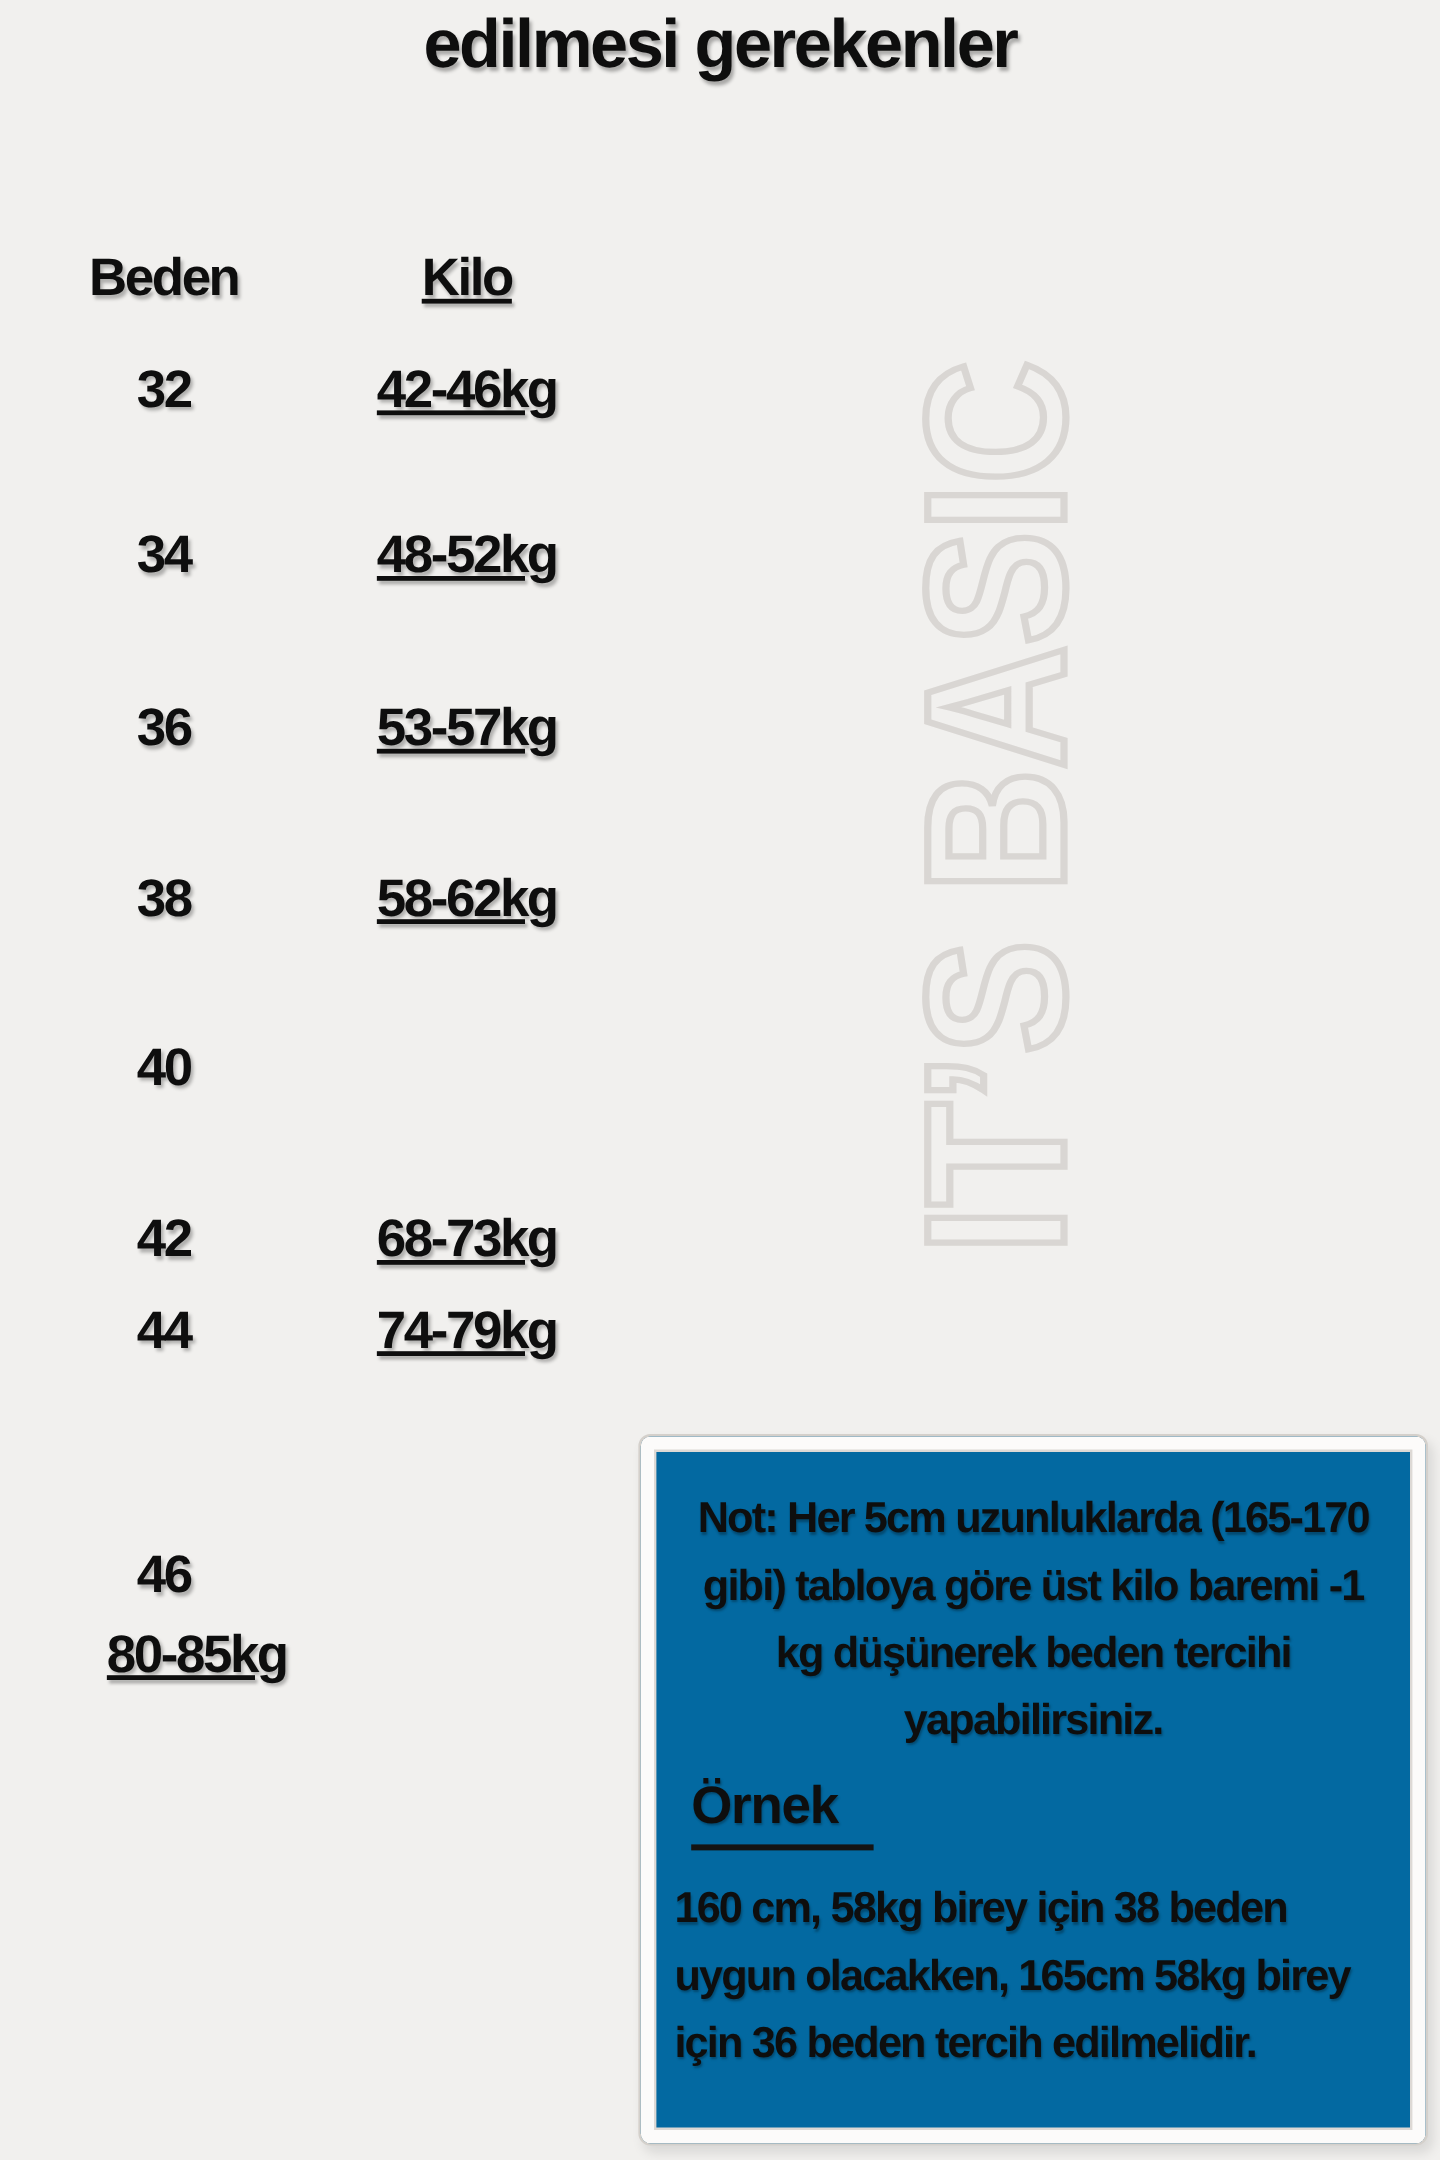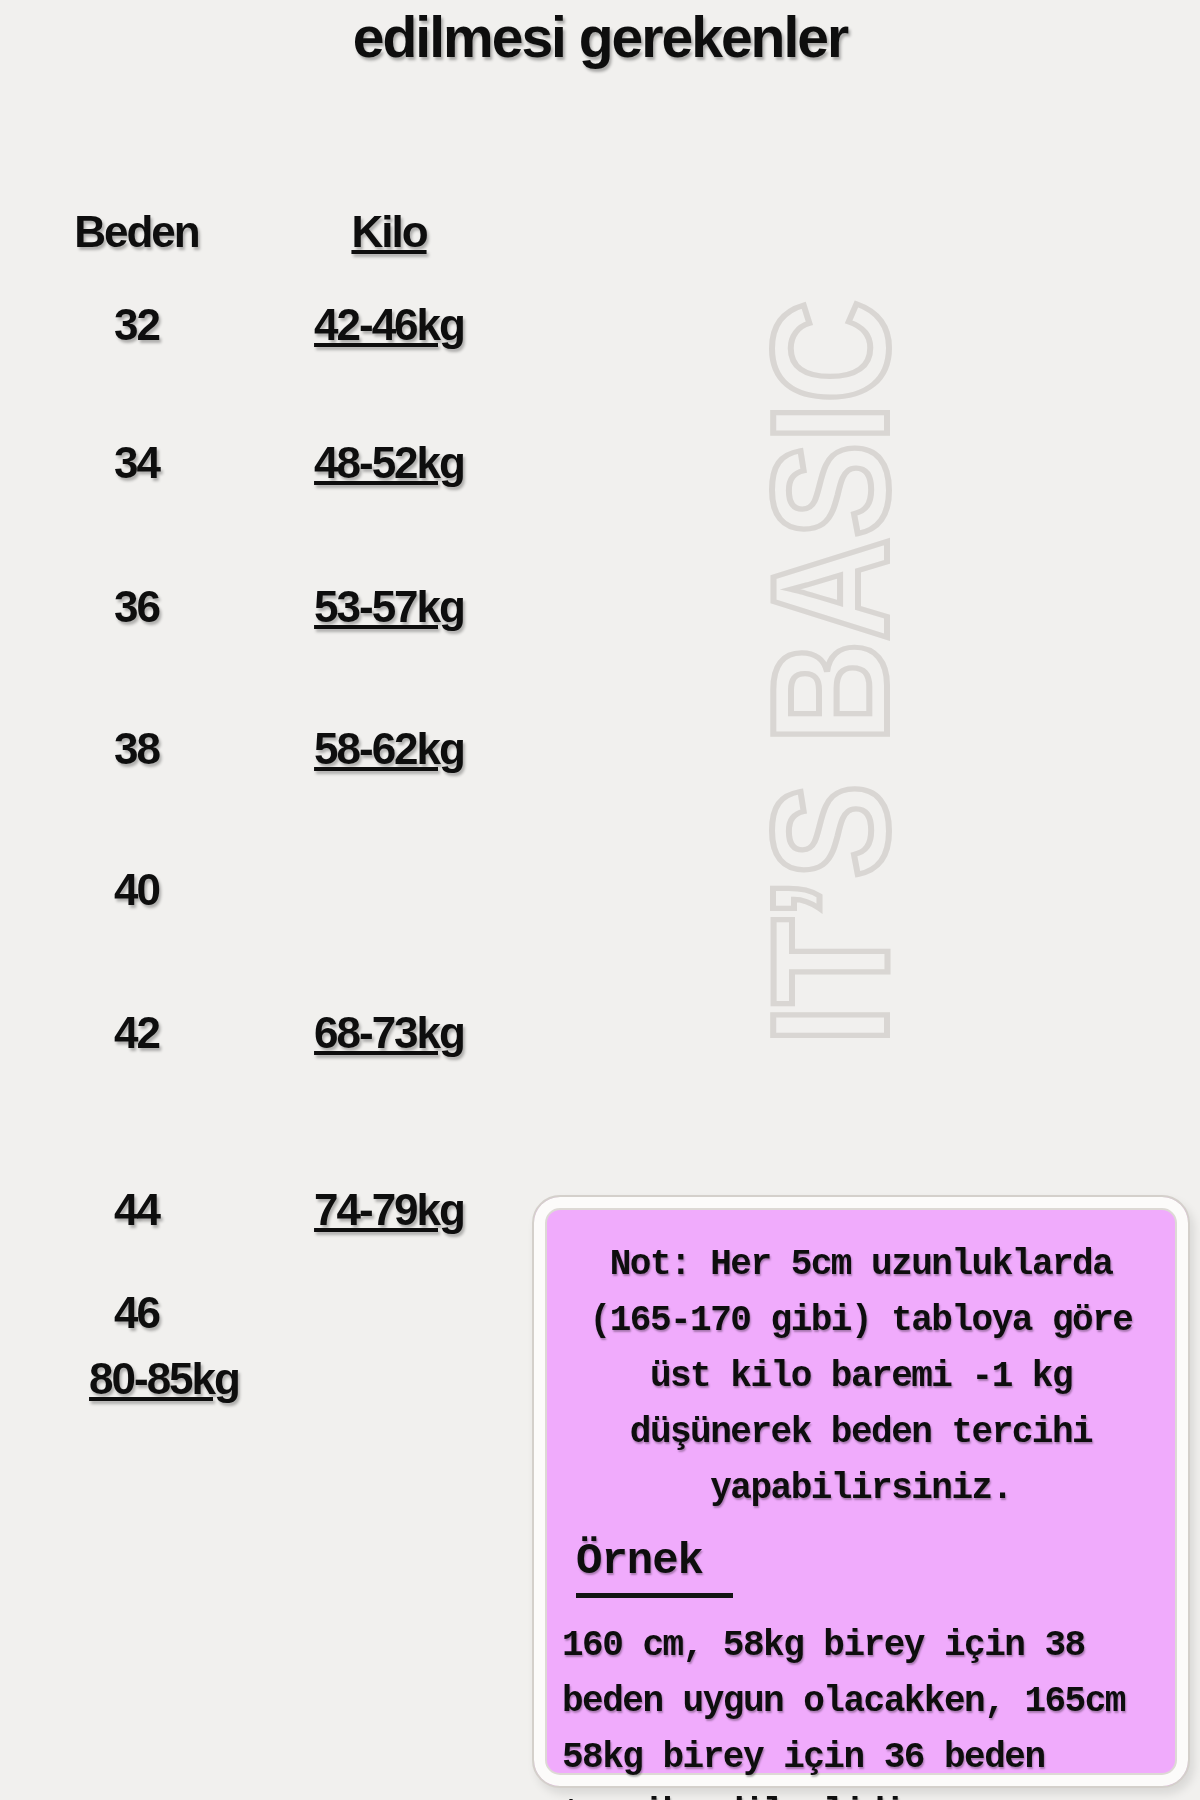--- a/index.html
+++ b/index.html
@@ -39,50 +39,49 @@
   }
   .c1 { width: 225px; text-align: center; }
   .c2 { width: 280px; text-align: center; text-decoration: underline; }
   .r-head { top: 199px; }
   .r0 { top: 292px; }
   .r1 { top: 430px; }
   .r2 { top: 574px; }
   .r3 { top: 716px; }
   .r4 { top: 857px; }
   .r5 { top: 1000px; }
-  .r6 { top: 1177px; }
+  .r6 { top: 1076px; }
   .r7 { top: 1280px; flex-direction: column; }
 
   
   .watermark {
     position: absolute;
     left: 762px; top: 270px;
     width: 160px; height: 780px;
     overflow: visible;
     pointer-events: none;
   }
   .watermark text {
     font-family: "Liberation Sans", "DejaVu Sans", sans-serif;
     font-weight: 700;
   }
 
   
   .note-box {
     position: absolute;
     left: 532px; top: 1195px;
     width: 658px; height: 593px;
-    background: #f0abfc;
+    background: #0369a1;
     border: 2px solid #d4d0cb;
-    border-radius: 28px;
+    border-radius: 10px;
     box-shadow:
       inset 0 0 0 11px #fcfbfa,
       inset 0 0 0 13px #ddd9d5,
       4px 6px 10px rgba(0,0,0,0.10);
     padding: 40px 28px 0 28px;
-    font-family: Liberation Mono, monospace;
   }
   .note {
     max-width: 600px;
     margin: 0 auto;
     text-align: center;
     font-size: 36px;
     line-height: 56px;
     letter-spacing: -1.5px;
     text-shadow: 1px 2px 2px rgba(0,0,0,0.30);
   }

